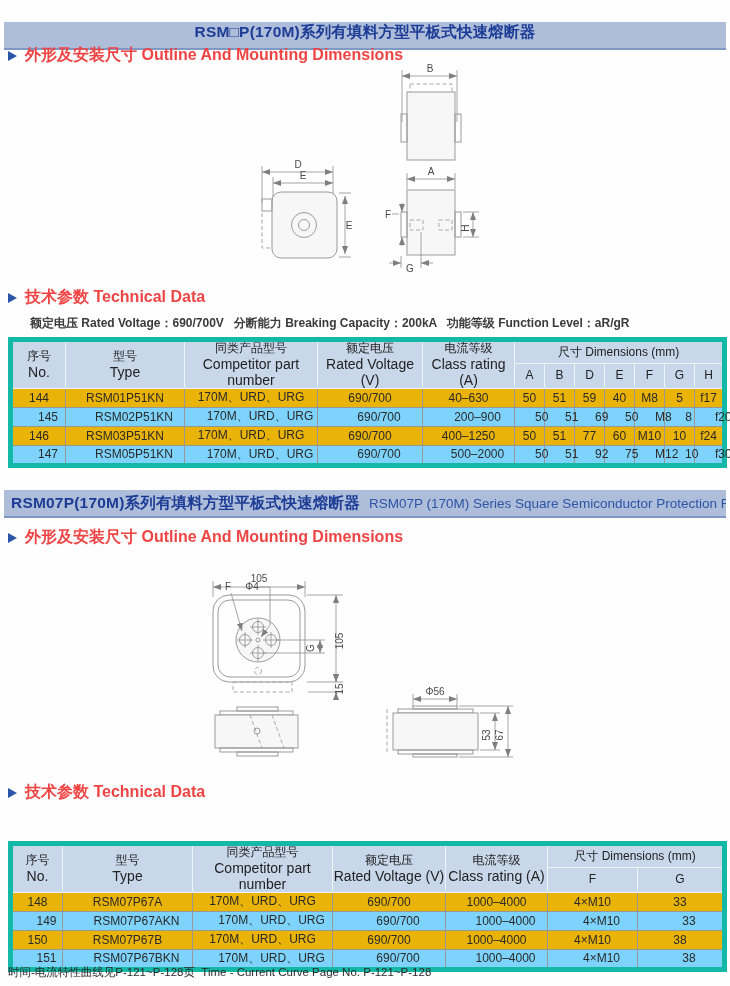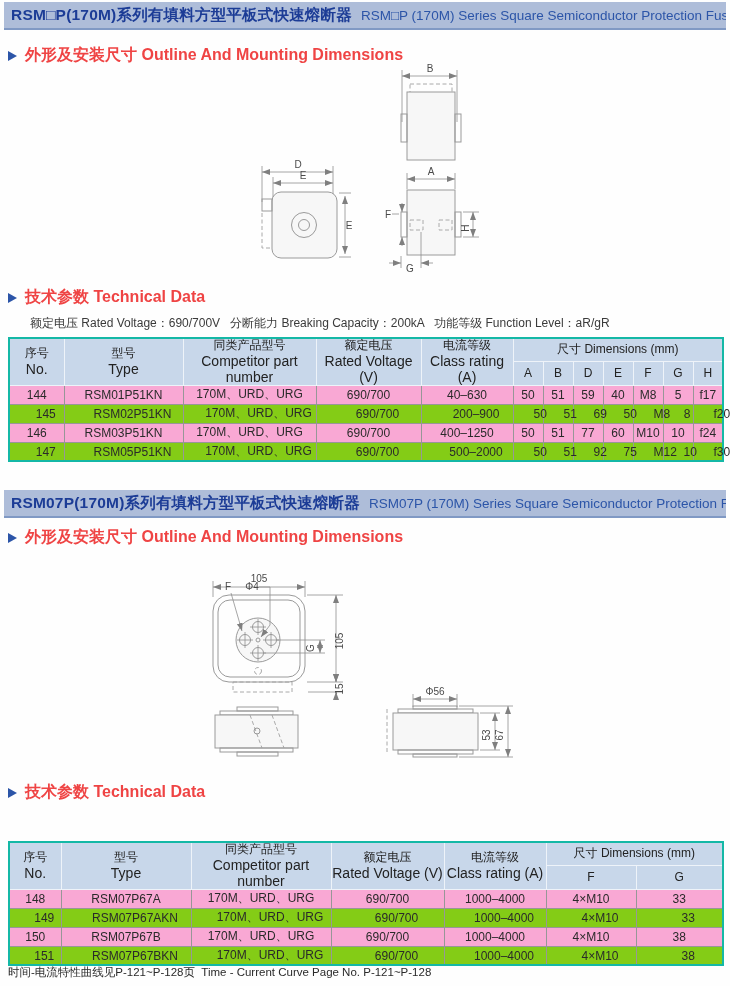--- a/index.html
+++ b/index.html
@@ -18,41 +18,41 @@
   .tri { width:0; height:0; border-left:9px solid #2c55a8; border-top:5.5px solid transparent;
          border-bottom:5.5px solid transparent; }
 
   .specs { position:absolute; left:30px; font-size:12px; color:#3a3a3a; white-space:pre; }
 
   table.spec { position:absolute; left:8px; width:714px; border-collapse:collapse;
                table-layout:fixed; font-size:12px; color:#2a2a2a; text-align:center; }
   table.spec th { background:#c8d7ea; font-weight:normal; border:1px solid #eef3f9;
                   height:23px; padding:0; line-height:1.15; color:#222; }
   table.spec td { border:1px solid #979797; height:19px; padding:0 2px; }
-  table.spec { border:2px solid #14b8a6; }
+  table.spec { border:5px solid #14b8a6; }
   table.spec .th-en { font-size:14px; }
   table.spec .th-zh { font-size:12px; }
-  tr.row-even td { background:#f9a8d4; }
-  tr.row-odd  td { background:#84cc16;padding-left:20px; }
+  tr.row-even td { background:#eab308; }
+  tr.row-odd  td { background:#7dd3fc;padding-left:20px; }
 
   .drawing { position:absolute; }
   .dline { stroke:#8f8f8f; stroke-width:0.8; fill:none; }
   .shape  { stroke:#9a9a9a; stroke-width:1; fill:#f7f7f7; }
   .shapeo { stroke:#9a9a9a; stroke-width:1; fill:none; }
   .dash   { stroke:#a0a0a0; stroke-width:0.9; fill:none; stroke-dasharray:4 2.5; }
   .dlabel { fill:#4a4a4a; font-size:10px; font-family:"Liberation Sans",sans-serif; text-anchor:middle; }
 
   .footer { position:absolute; left:8px; font-size:11.5px; color:#2a2a2a; white-space:pre; }
 </style>
 </head>
 <body>
 
 <div class="page">
 
-  <div class="banner" style="top:2px;">
+  <div class="banner" style="top:22px;flex-direction:column;">
     <span class="banner-zh">RSM□P(170M)系列有填料方型平板式快速熔断器</span>
     <span class="banner-en">RSM□P (170M) Series Square Semiconductor Protection Fuse</span>
   </div>
 
   <div class="sec-heading" style="top:45px;">
     <span class="tri"></span>
     <span>外形及安装尺寸 Outline And Mounting Dimensions</span>
   </div>
 
   <svg class="drawing" style="left:250px; top:62px;" width="300" height="218" viewBox="0 0 300 218">
@@ -116,21 +116,21 @@
       <line class="dline" x1="183" y1="201" x2="171" y2="201" marker-end="url(#ar1)"></line>
       <text class="dlabel" x="160" y="210">G</text>
     </g>
   </svg>
 
   <div class="sec-heading" style="top:287px;">
     <span class="tri"></span>
     <span>技术参数 Technical  Data</span>
   </div>
 
-  <div class="specs" style="top:315px;">额定电压 Rated Voltage：690/700V   分断能力 Breaking Capacity：200kA   功能等级 Function Level：aR/gR</div>
+  <div class="specs" style="top:315px;font-weight:bold;">额定电压 Rated Voltage：690/700V   分断能力 Breaking Capacity：200kA   功能等级 Function Level：aR/gR</div>
 
   <table class="spec" style="top:337px;">
     <colgroup>
       <col style="width:55px">
         <col style="width:119px">
         <col style="width:133px">
       <col style="width:105px">
         <col style="width:92px">
       <col style="width:30px">
         <col style="width:30px">

